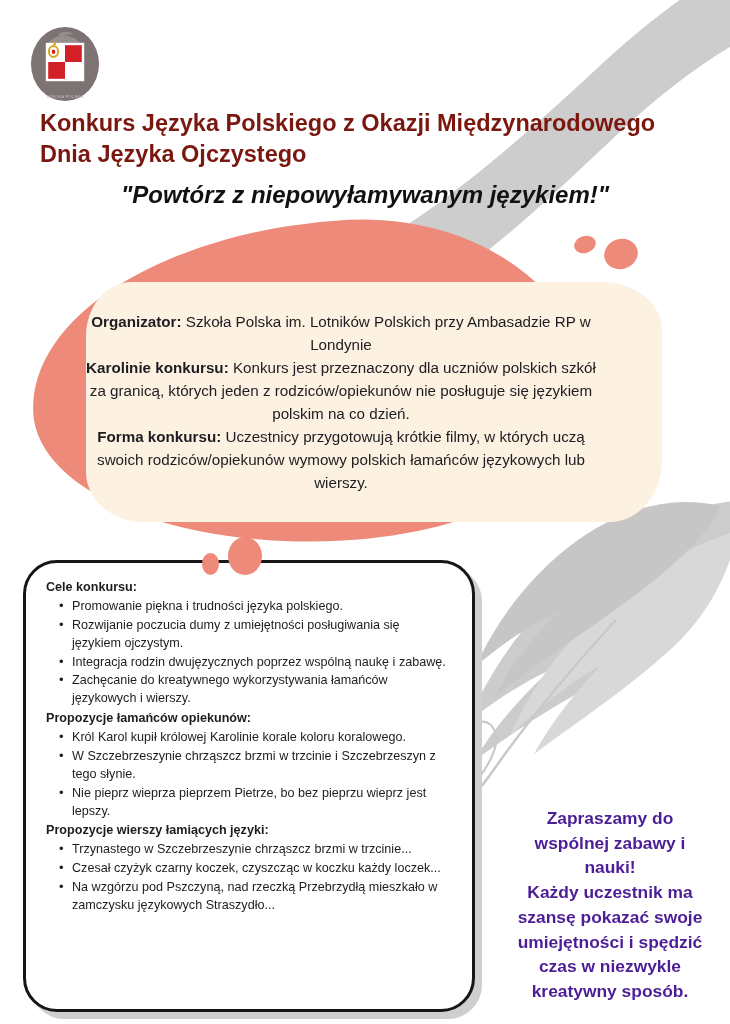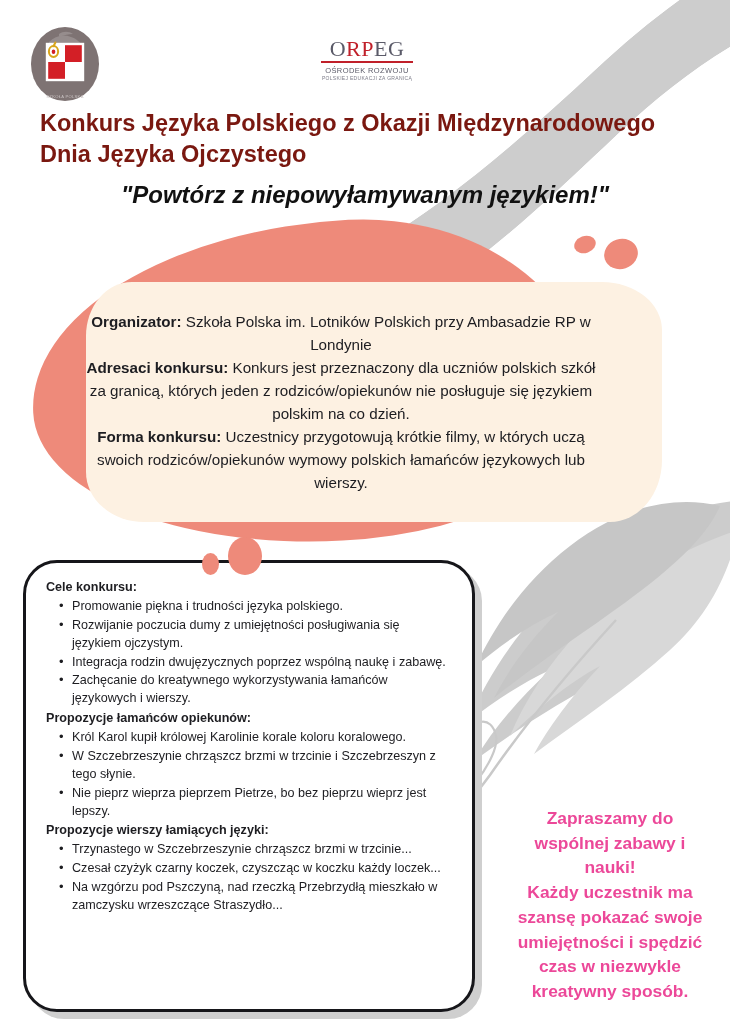--- a/index.html
+++ b/index.html
@@ -219,21 +219,21 @@
   }
 
   
   #cta-block {
     position: absolute;
     left: 492px;
     top: 806px;
     width: 236px;
     text-align: center;
     z-index: 6;
-    color: #ec4899;
+    color: #4c1d95;
     font-size: 17.4px;
     font-weight: bold;
     line-height: 1.42;
   }
   .cta-line { display: block; }
 </style>
 </head>
 <body>
 
 <div id="poster">
@@ -333,40 +333,32 @@
       <rect x="0" y="0" width="36" height="36" fill="none" stroke="#ffffff" stroke-width="2.4"></rect>
     </g>
     <g transform="translate(20,21)">
       <ellipse cx="4.5" cy="6.5" rx="4.6" ry="5.4" fill="none" stroke="#d9a51b" stroke-width="2"></ellipse>
       <path d="M4.5 1.2 L6.4 -2.5" stroke="#d9a51b" stroke-width="2" stroke-linecap="round"></path>
       <ellipse cx="4.5" cy="6.8" rx="1.8" ry="2.2" fill="#d31f26"></ellipse>
     </g>
     <text x="36" y="74" font-family="Liberation Sans, sans-serif" font-size="4.1" fill="#c9c2c2" text-anchor="middle" letter-spacing="0.3">SZKOŁA POLSKA</text>
   </svg>
 
-  <div id="orpeg-logo">
-    <div id="orpeg-wordmark">
-      <span>O</span><span class="hl">R</span><span class="hl">P</span><span>E</span><span>G</span>
-    </div>
-    <div id="orpeg-rule"></div>
-    <div class="orpeg-sub1">OŚRODEK ROZWOJU</div>
-    <div class="orpeg-sub2">POLSKIEJ EDUKACJI ZA GRANICĄ</div>
-  </div>
 
   <div id="title-block">
     <div class="main-title">Konkurs Języka Polskiego z Okazji Międzynarodowego</div>
     <div class="main-title">Dnia Języka Ojczystego</div>
   </div>
 
   <div id="subtitle-quote">"Powtórz z niepowyłamywanym językiem!"</div>
 
   <div id="info-card">
     <div id="info-card-text">
       <span class="info-line"><b>Organizator:</b><span> Szkoła Polska im. Lotników Polskich przy Ambasadzie RP w Londynie</span></span>
-      <span class="info-line"><b>Adresaci konkursu:</b><span> Konkurs jest przeznaczony dla uczniów polskich szkół za granicą, których jeden z rodziców/opiekunów nie posługuje się językiem polskim na co dzień.</span></span>
+      <span class="info-line"><b>Karolinie konkursu:</b><span> Konkurs jest przeznaczony dla uczniów polskich szkół za granicą, których jeden z rodziców/opiekunów nie posługuje się językiem polskim na co dzień.</span></span>
       <span class="info-line"><b>Forma konkursu:</b><span> Uczestnicy przygotowują krótkie filmy, w których uczą swoich rodziców/opiekunów wymowy polskich łamańców językowych lub wierszy.</span></span>
     </div>
   </div>
 
   <div class="deco" id="coral-dot-list-small" style="z-index:7"></div>
   <div class="deco" id="coral-dot-list-large" style="z-index:7"></div>
 
   <div id="list-card">
     <div id="list-card-inner">
         <div class="section-heading">Cele konkursu:</div>
@@ -379,21 +371,21 @@
         <div class="section-heading">Propozycje łamańców opiekunów:</div>
         <ul class="bullets">
           <li>Król Karol kupił królowej Karolinie korale koloru koralowego.</li>
           <li>W Szczebrzeszynie chrząszcz brzmi w trzcinie i Szczebrzeszyn z tego słynie.</li>
           <li>Nie pieprz wieprza pieprzem Pietrze, bo bez pieprzu wieprz jest lepszy.</li>
         </ul>
         <div class="section-heading">Propozycje wierszy łamiących języki:</div>
         <ul class="bullets">
           <li>Trzynastego w Szczebrzeszynie chrząszcz brzmi w trzcinie...</li>
           <li> Czesał czyżyk czarny koczek, czyszcząc w koczku każdy loczek...</li>
-          <li> Na wzgórzu pod Pszczyną, nad rzeczką Przebrzydłą mieszkało w zamczysku wrzeszczące  Straszydło...</li>
+          <li> Na wzgórzu pod Pszczyną, nad rzeczką Przebrzydłą mieszkało w zamczysku językowych  Straszydło...</li>
         </ul>
       </div>
   </div>
 
   <div id="cta-block">
     <span class="cta-line">Zapraszamy do</span>
     <span class="cta-line">wspólnej zabawy i</span>
     <span class="cta-line">nauki!</span>
     <span class="cta-line">Każdy uczestnik ma</span>
     <span class="cta-line">szansę pokazać swoje</span>

